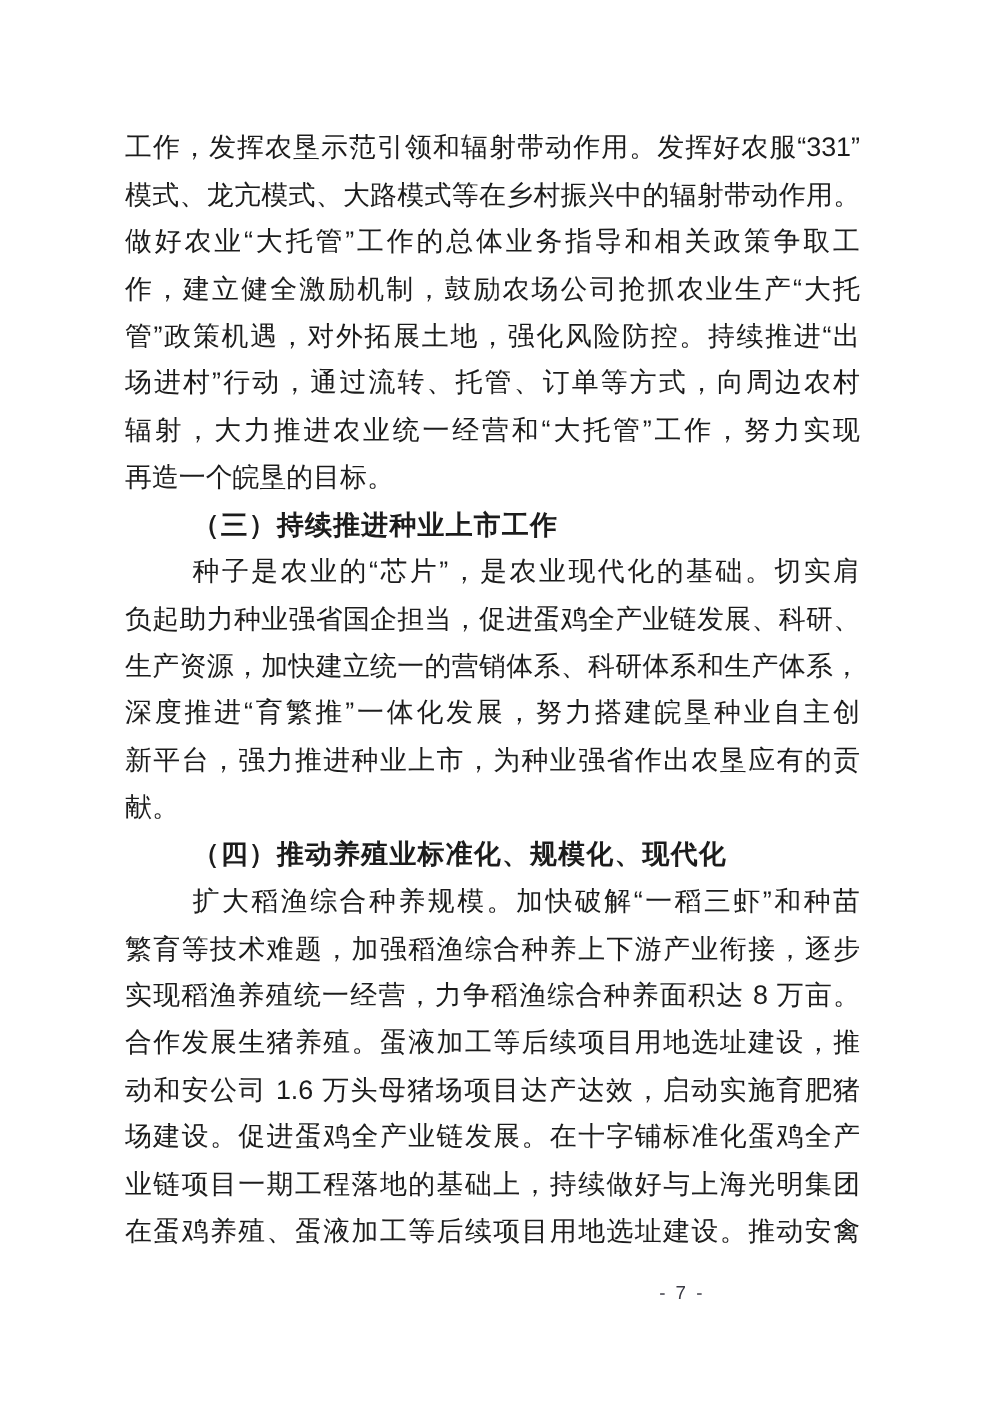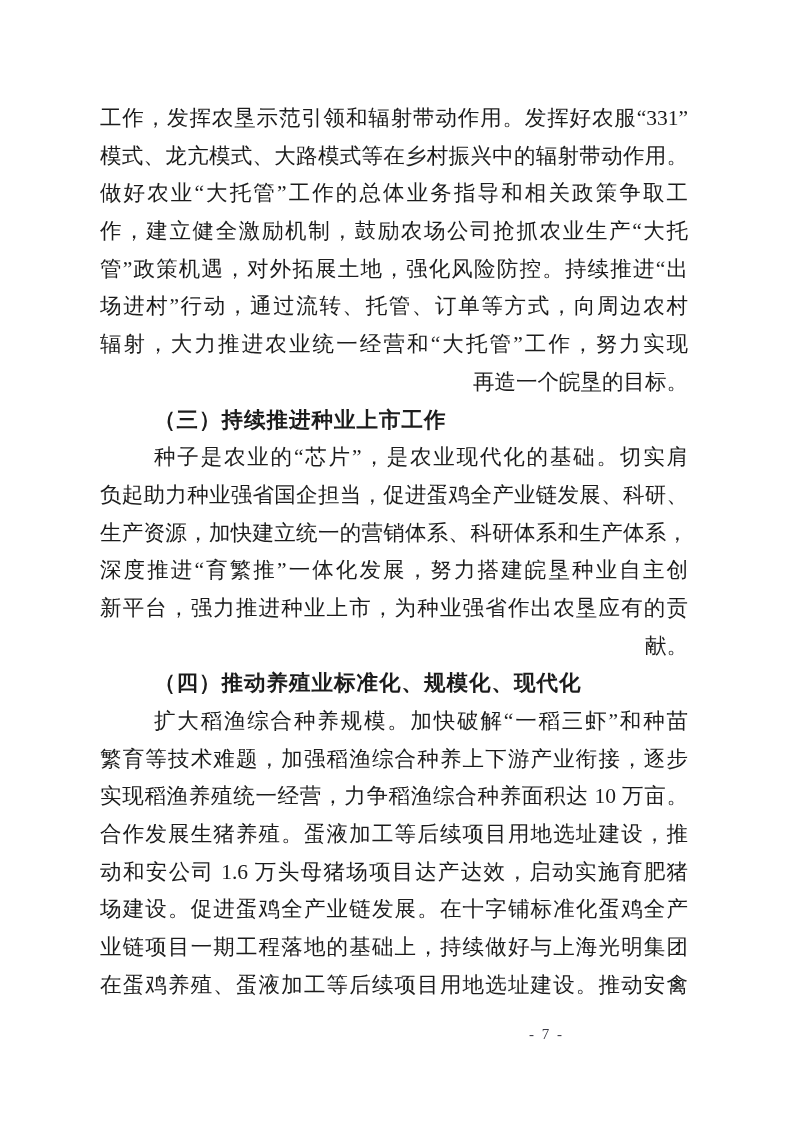--- a/index.html
+++ b/index.html
@@ -6,35 +6,35 @@
     margin: 0;
     padding: 0;
     background: #ffffff;
   }
   .page {
     position: relative;
     width: 688px;
     height: 1123px;
     background: #ffffff;
     overflow: hidden;
-    font-family: Liberation Serif, serif;
+    font-family: Liberation Sans, sans-serif;
     color: #1c1c1c;
   }
   .content {
     position: absolute;
     left: 100px;
     top: 100px;
     width: 588px;
     font-size: 21.5px;
   }
   .line {
     height: 37.7px;
     line-height: 37.7px;
     white-space: pre-wrap;
-    text-align: right;
+    text-align: left;
   }
   .line.just {
     text-align: justify;
     text-align-last: justify;
   }
   .line.first {
     text-indent: 54px;
   }
   .heading {
     height: 37.7px;
@@ -68,21 +68,21 @@
       <div class="heading">（三）持续推进种业上市工作</div>
       <div class="line just first">种子是农业的“芯片”，是农业现代化的基础。切实肩</div>
       <div class="line just">负起助力种业强省国企担当，促进蛋鸡全产业链发展、科研、</div>
       <div class="line just">生产资源，加快建立统一的营销体系、科研体系和生产体系，</div>
       <div class="line just">深度推进“育繁推”一体化发展，努力搭建皖垦种业自主创</div>
       <div class="line just">新平台，强力推进种业上市，为种业强省作出农垦应有的贡</div>
       <div class="line">献。</div>
       <div class="heading">（四）推动养殖业标准化、规模化、现代化</div>
       <div class="line just first">扩大稻渔综合种养规模。加快破解“一稻三虾”和种苗</div>
       <div class="line just">繁育等技术难题，加强稻渔综合种养上下游产业衔接，逐步</div>
-      <div class="line just">实现稻渔养殖统一经营，力争稻渔综合种养面积达 10 万亩。</div>
+      <div class="line just">实现稻渔养殖统一经营，力争稻渔综合种养面积达 8 万亩。</div>
       <div class="line just">合作发展生猪养殖。蛋液加工等后续项目用地选址建设，推</div>
       <div class="line just">动和安公司 1.6 万头母猪场项目达产达效，启动实施育肥猪</div>
       <div class="line just">场建设。促进蛋鸡全产业链发展。在十字铺标准化蛋鸡全产</div>
       <div class="line just">业链项目一期工程落地的基础上，持续做好与上海光明集团</div>
       <div class="line just">在蛋鸡养殖、蛋液加工等后续项目用地选址建设。推动安禽</div>
     </div>
   <div class="footer">- 7 -</div>
 </div>
 
 </body></html>

